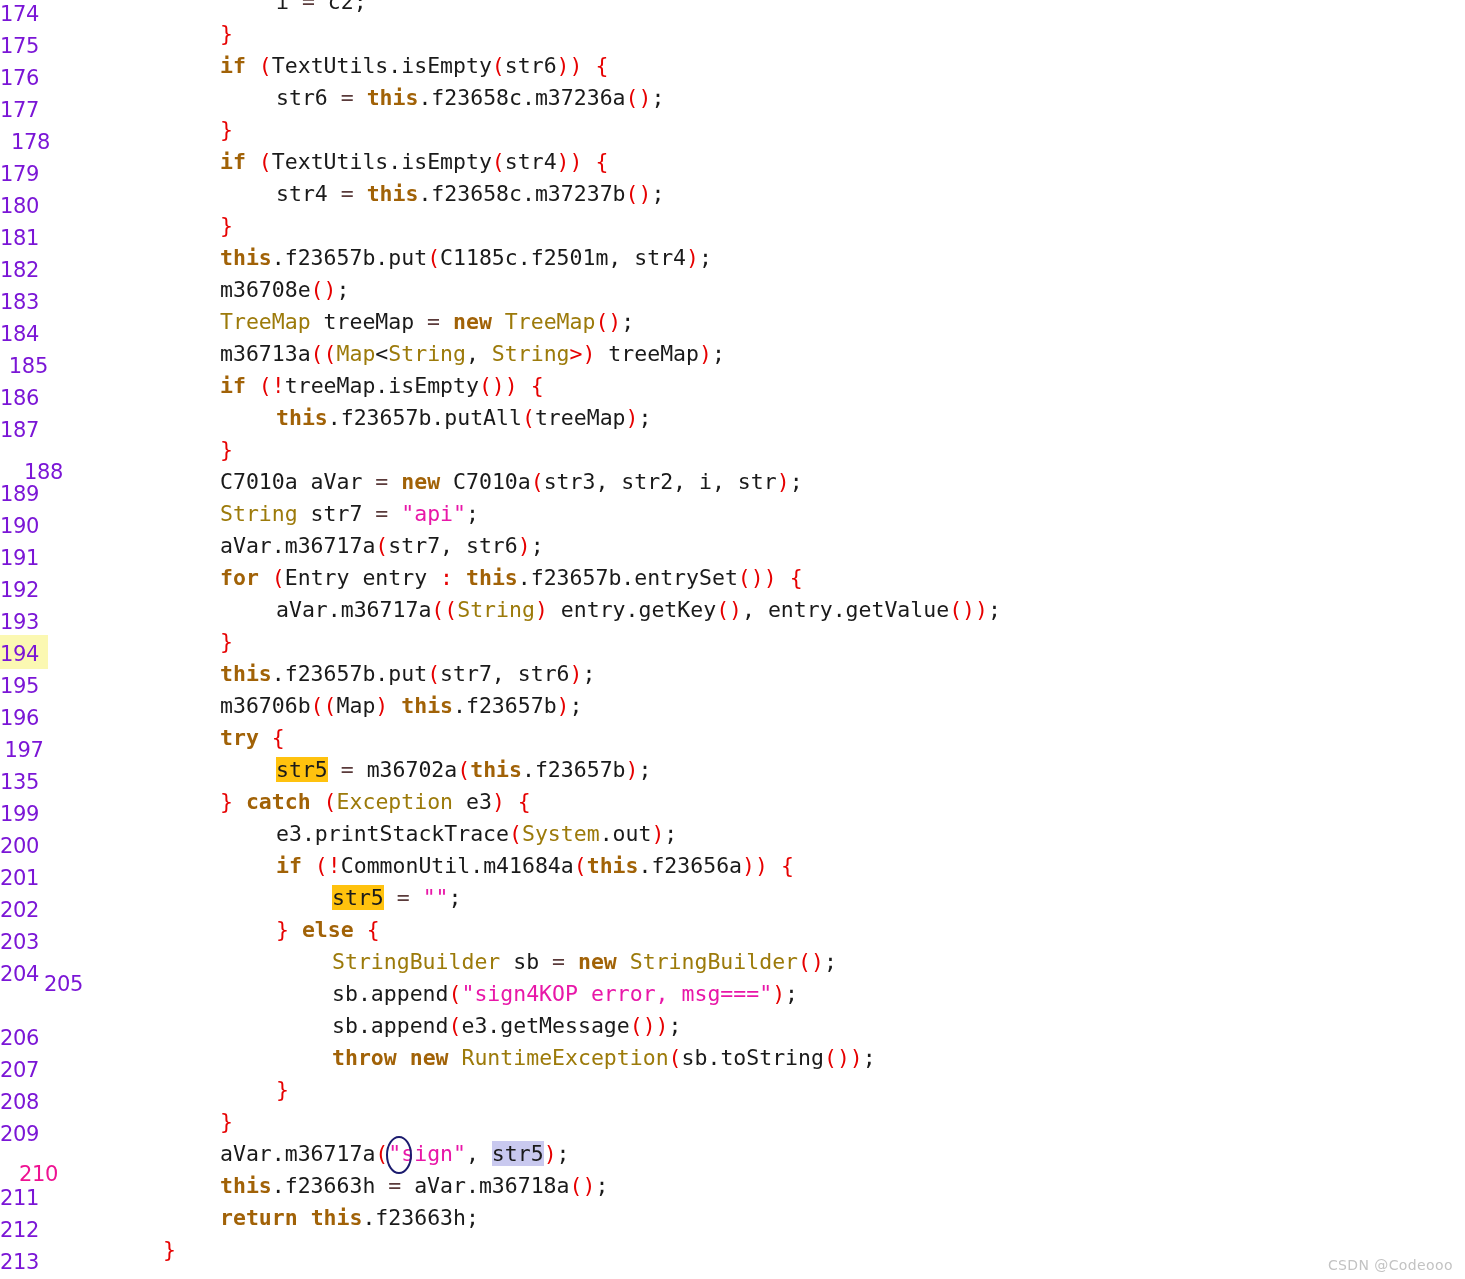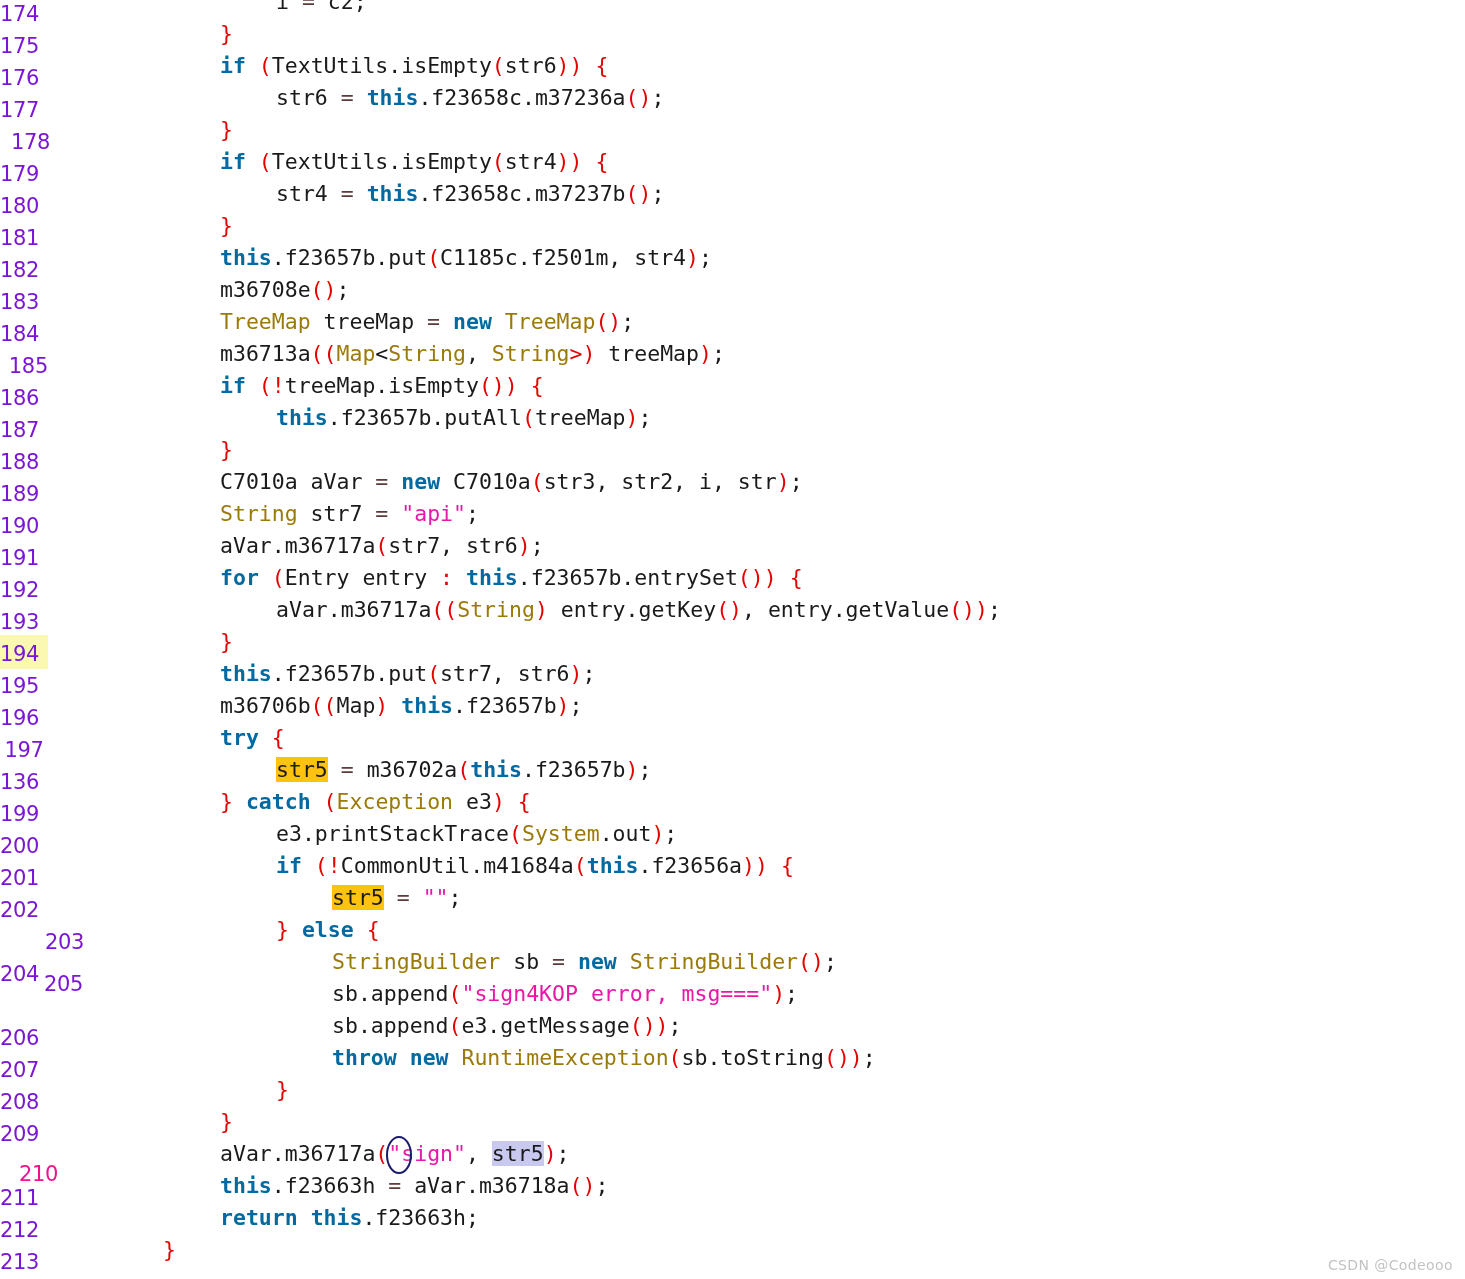--- a/index.html
+++ b/index.html
@@ -61,21 +61,21 @@
   }
   .cline {
     position: absolute;
     left: 0;
     height: 32px;
     line-height: 32px;
     white-space: pre;
   }
 
   
-  .kw    { color: #0369a1; font-weight: bold; }
+  .kw    { color: #a16207; font-weight: bold; }
   .typ   { color: #9c7a0a; }
   .pun   { color: #e60000; }
   .str   { color: #e817a8; }
   .pln   { color: #1a1a1a; }
   .op    { color: #5a3a3a; }
 
   
   .hl-amber {
     background: #ffc20e;
     color: #1a1a1a;
@@ -120,36 +120,36 @@
     <div class="gline" style="top: 126px; margin-left: 11px;">178</div>
     <div class="gline" style="top: 158px;">179</div>
     <div class="gline" style="top: 190px;">180</div>
     <div class="gline" style="top: 222px;">181</div>
     <div class="gline" style="top: 254px;">182</div>
     <div class="gline" style="top: 286px;">183</div>
     <div class="gline" style="top: 318px;">184</div>
     <div class="gline" style="top: 350px; text-align: right;">185</div>
     <div class="gline" style="top: 382px;">186</div>
     <div class="gline" style="top: 414px;">187</div>
-    <div class="gline" style="top: 446px;">188</div>
+    <div class="gline" style="top: 456px; padding-left: 24px;">188</div>
     <div class="gline" style="top: 478px;">189</div>
     <div class="gline" style="top: 510px;">190</div>
     <div class="gline" style="top: 542px;">191</div>
     <div class="gline" style="top: 574px;">192</div>
     <div class="gline" style="top: 606px;">193</div>
     <div class="gline" style="top: 638px;">194</div>
     <div class="gline" style="top: 670px;">195</div>
     <div class="gline" style="top: 702px;">196</div>
     <div class="gline" style="top: 734px; text-align: center;">197</div>
-    <div class="gline" style="top: 766px;">136</div>
+    <div class="gline" style="top: 766px;">135</div>
     <div class="gline" style="top: 798px;">199</div>
     <div class="gline" style="top: 830px;">200</div>
     <div class="gline" style="top: 862px;">201</div>
     <div class="gline" style="top: 894px;">202</div>
-    <div class="gline" style="top: 926px; padding-left: 45px;">203</div>
+    <div class="gline" style="top: 926px;">203</div>
     <div class="gline" style="top: 958px;">204</div>
     <div class="gline" style="top: 968px; padding-left: 44px;">205</div>
     <div class="gline" style="top: 1022px;">206</div>
     <div class="gline" style="top: 1054px;">207</div>
     <div class="gline" style="top: 1086px;">208</div>
     <div class="gline" style="top: 1118px;">209</div>
     <div class="gline current" style="top: 1158px; padding-left: 19px;">210</div>
     <div class="gline" style="top: 1182px;">211</div>
     <div class="gline" style="top: 1214px;">212</div>
     <div class="gline" style="top: 1246px;">213</div>

